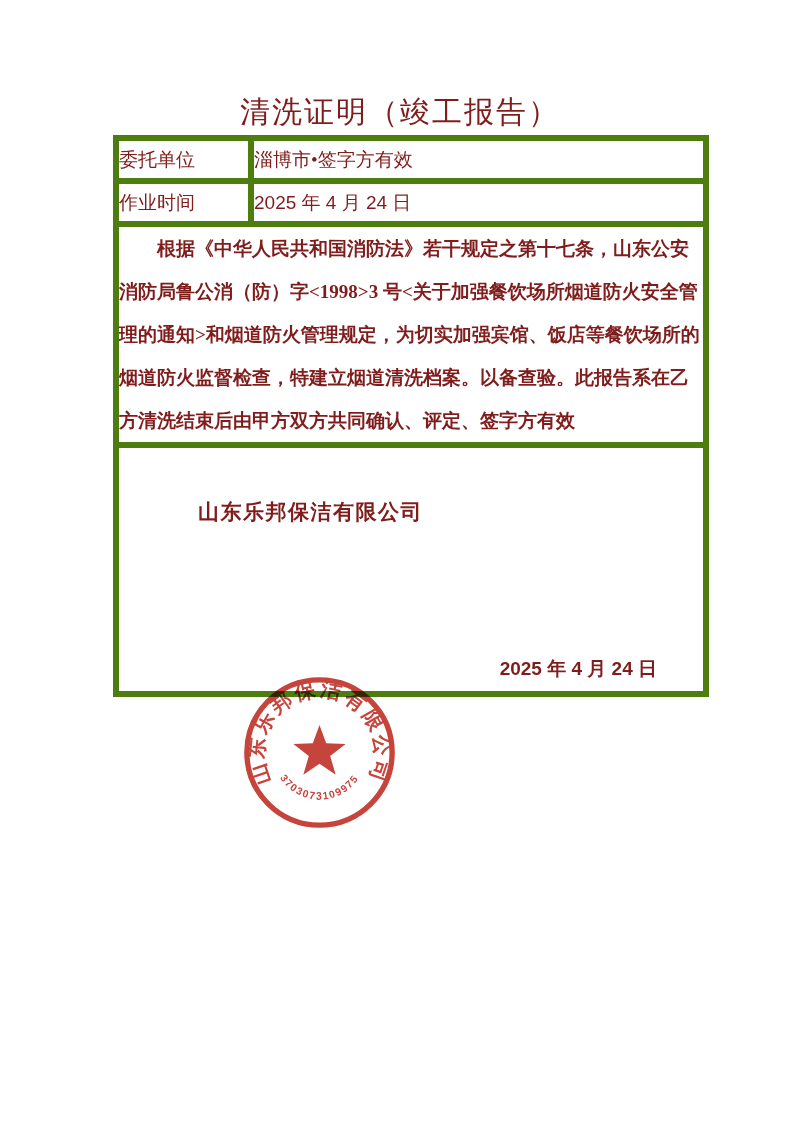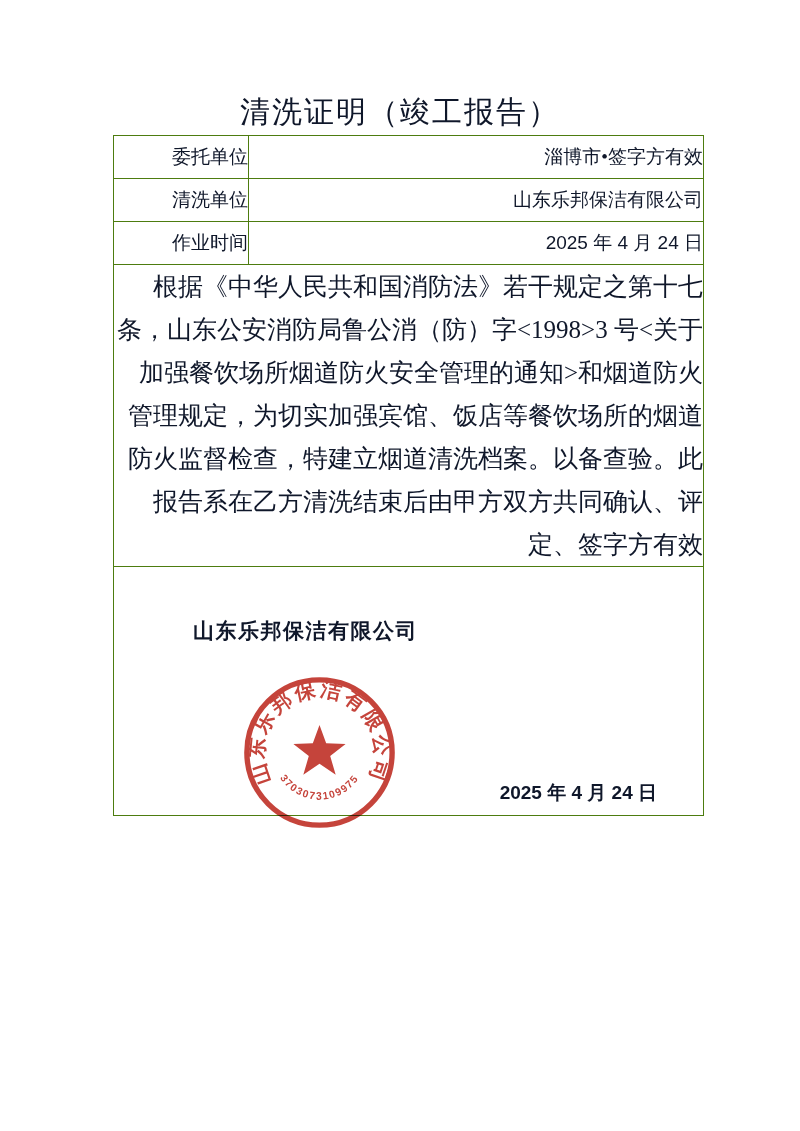--- a/index.html
+++ b/index.html
@@ -4,21 +4,21 @@
 <style>
   * { box-sizing: border-box; margin: 0; padding: 0; }
   html, body { background: #ffffff; }
   .page {
     position: relative;
     width: 800px;
     height: 1131px;
     margin: 0 auto;
     background: #ffffff;
     font-family: "Liberation Serif", "DejaVu Serif", serif;
-    color: #0f172a;
+    color: #7f1d1d;
     overflow: hidden;
   }
   .title {
     position: absolute;
     top: 92px;
     left: 0;
     width: 100%;
     text-align: center;
     font-size: 30px;
     font-weight: 500;
@@ -26,38 +26,39 @@
   }
   table.doc-table {
     position: absolute;
     left: 113px;
     top: 135px;
     width: 590px;
     border-collapse: collapse;
     table-layout: fixed;
   }
   .doc-table td {
-    border: 1px solid #4d7c0f;
+    border: 6px solid #4d7c0f;
     font-size: 19px;
-    text-align: right;
+    text-align: left;
     vertical-align: middle;
     padding: 0;
   }
   .doc-table tr.grid-row td { height: 43px; }
   .doc-table td.num,
   .sign-date { font-family: "Liberation Sans", "Liberation Serif", serif; }
   .notice-cell {
     height: 212px;
     text-align: justify;
     padding: 4px 7px 4px 5px;
   }
   .notice-cell p {
-    font-size: 25px;
+    font-size: 19px;
     line-height: 43px;
     text-indent: 38px;
+    font-weight: bold;
   }
   .stamp-cell {
     height: 249px;
     position: relative;
   }
   .company-sign {
     position: absolute;
     left: 79px;
     top: 50px;
     font-size: 21px;
@@ -108,24 +109,20 @@
       <col style="width:144px">
       <col style="width:148px">
       <col style="width:163px">
     </colgroup>
     <tbody id="rows-tbody">
         <tr class="grid-row">
           <td colspan="1" class="label">委托单位</td>
           <td colspan="3" class="value">淄博市•签字方有效</td>
         </tr>
         <tr class="grid-row">
-          <td colspan="1" class="label">清洗单位</td>
-          <td colspan="3" class="value">山东乐邦保洁有限公司</td>
-        </tr>
-        <tr class="grid-row">
           <td colspan="1" class="label">作业时间</td>
           <td colspan="3" class="value num">2025 年 4 月 24 日</td>
         </tr>
       </tbody>
     <tbody>
       <tr>
         <td colspan="4" class="notice-cell">
           <p>根据《中华人民共和国消防法》若干规定之第十七条，山东公安消防局鲁公消（防）字&lt;1998&gt;3 号&lt;关于加强餐饮场所烟道防火安全管理的通知&gt;和烟道防火管理规定，为切实加强宾馆、饭店等餐饮场所的烟道防火监督检查，特建立烟道清洗档案。以备查验。此报告系在乙方清洗结束后由甲方双方共同确认、评定、签字方有效</p>
         </td>
       </tr>

